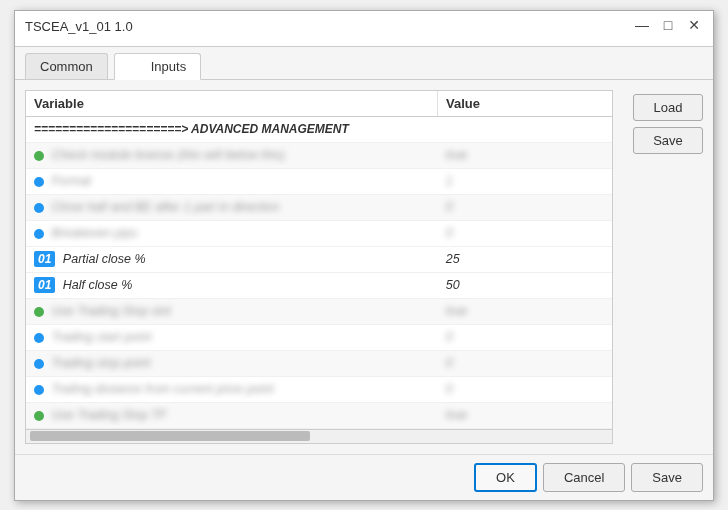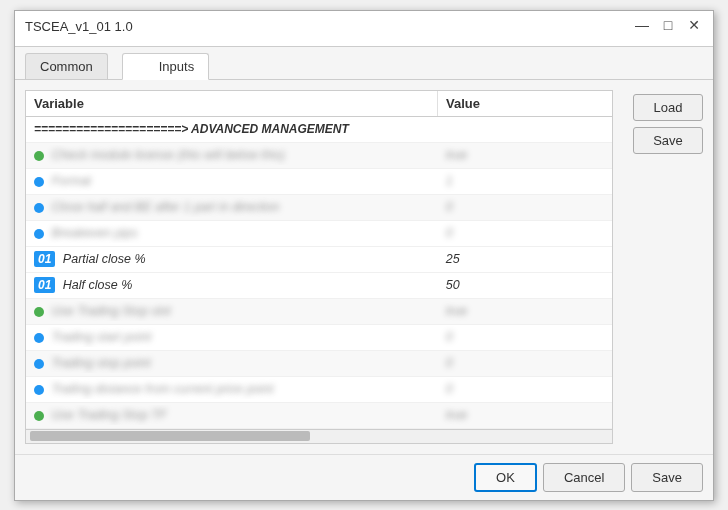--- a/index.html
+++ b/index.html
@@ -48,21 +48,21 @@
       font-size: 14px;
       color: #444;
       background: none;
       border: none;
     }
 
     .tab-bar {
       background: #f5f5f5;
       padding: 6px 10px 0 10px;
       display: flex;
-      gap: 14px;
+      gap: 6px;
       border-bottom: 1px solid #ccc;
     }
     .tab {
       padding: 5px 14px;
       border: 1px solid #ccc;
       border-bottom: none;
       background: #e8e8e8;
       cursor: pointer;
       font-size: 13px;
       color: #333;

